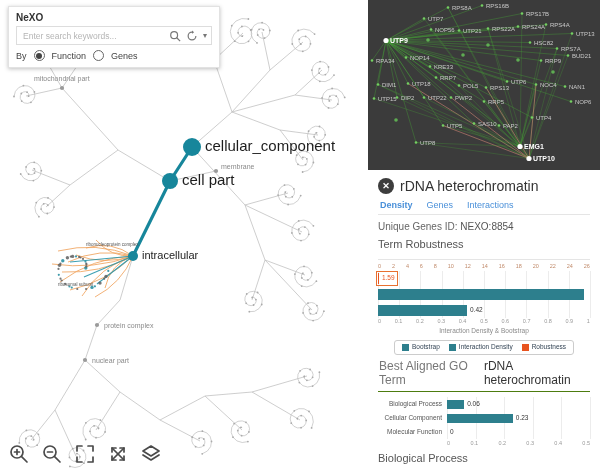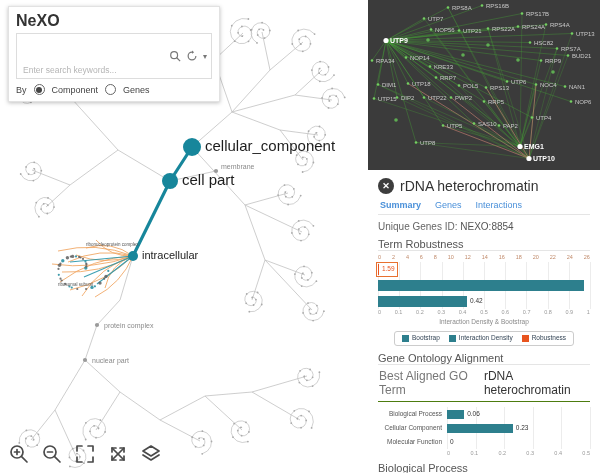--- a/index.html
+++ b/index.html
@@ -4,23 +4,23 @@
 <style>
   html,body{margin:0;padding:0;background:#888;}
   #app{position:relative;width:600px;height:473px;background:#ffffff;overflow:hidden;
        font-family:"Liberation Sans",sans-serif;}
   
   #left-pane{position:absolute;left:0;top:0;width:368px;height:473px;background:#fff;}
   #tree-svg{position:absolute;left:0;top:0;}
   
   .search-card{position:absolute;left:8px;top:6px;width:196px;background:#fff;
     border:1px solid #e2e2e2;box-shadow:0 1px 4px rgba(0,0,0,.25);padding:5px 7px 6px;z-index:6;}
-  .search-title{font-size:16px;font-weight:bold;color:#333;}
+  .search-title{font-size:10px;font-weight:bold;color:#333;}
   .search-row{display:flex;align-items:center;border:1px solid #ddd;margin-top:3px;padding:2px 4px;gap:4px;}
-  .search-input{flex:1;border:none;outline:none;font-size:8.5px;color:#444;min-width:0;background:transparent;margin-top:28px;}
+  .search-input{flex:1;border:none;outline:none;font-size:8.5px;color:#444;min-width:0;background:transparent;}
   .search-input::placeholder{color:#b5b5b5;}
   .icon-btn{width:13px;height:13px;display:flex;align-items:center;justify-content:center;cursor:pointer;flex:none;}
   .caret{font-size:8px;color:#777;cursor:pointer;}
   .radio-row{display:flex;align-items:center;gap:7px;font-size:9px;color:#444;margin-top:5px;}
   .radio{width:9px;height:9px;border:1.5px solid #666;border-radius:50%;display:inline-block;position:relative;flex:none;cursor:pointer;}
   .radio.sel::after{content:"";position:absolute;inset:1.5px;background:#444;border-radius:50%;}
   
   .controls{position:absolute;left:8px;bottom:8px;display:flex;gap:11px;z-index:6;}
   .ctrl{width:22px;height:22px;cursor:pointer;}
   .ctrl svg{stroke:#4a4a4a;stroke-width:1.7;fill:none;stroke-linecap:round;stroke-linejoin:round;}
@@ -31,21 +31,21 @@
     padding:8px 10px;box-sizing:border-box;overflow:hidden;}
   .ip-header{display:flex;align-items:center;gap:6px;}
   .close-circle{width:16px;height:16px;border-radius:50%;background:#3d3d3d;color:#fff;font-size:9px;
     display:flex;align-items:center;justify-content:center;font-weight:bold;flex:none;cursor:pointer;}
   .ip-title{font-size:14px;color:#333;}
   .tabs{display:flex;gap:14px;border-bottom:1px solid #e5e5e5;margin-top:6px;padding:0 2px 4px;}
   .tab{font-size:9px;color:#4a90d9;cursor:pointer;}
   .tab.active{font-weight:bold;}
   .term-id{font-size:10px;color:#666;margin:6px 0 2px;}
   .term-id-val{color:#555;}
-  .section-h{font-size:11px;color:#555;border-bottom:1px solid #e5e5e5;padding-bottom:0;margin-top:6px;}
+  .section-h{font-size:11px;color:#555;border-bottom:1px solid #e5e5e5;padding-bottom:9px;margin-top:6px;}
   
   #chart1{margin-top:3px;}
   .axis-row{display:flex;justify-content:space-between;font-size:5.5px;color:#999;line-height:1;padding:1px 0;}
   .top-ticks span{color:#c08a6a;}
   .plot{position:relative;padding:2px 0;}
   .grid{position:absolute;inset:0;pointer-events:none;}
   .grid i{position:absolute;top:0;bottom:0;width:1px;background:#ececec;}
   .bars{position:relative;display:flex;flex-direction:column;gap:5px;}
   .bar-row{display:flex;align-items:center;height:11px;}
   .bar-row.highlight{outline:1px solid #e8702f;outline-offset:1px;width:fit-content;padding-right:2px;}
@@ -432,21 +432,21 @@
         <svg width="12" height="12" viewBox="0 0 14 14">
             <path d="M11.5,7 A4.5,4.5 0 1 1 7,2.5" fill="none" stroke="#777" stroke-width="1.4"></path>
             <path d="M7,0.5 L9.5,2.5 L7,4.5 Z" fill="#777"></path>
           </svg>
       </span>
       <span class="caret">▾</span>
     </div>
     <div class="radio-row">
       <span>By</span>
       <span class="radio sel"></span>
-      <span>Component</span>
+      <span>Function</span>
       <span class="radio"></span>
       <span>Genes</span>
     </div>
   </div>
 
   <div class="controls">
     <span class="ctrl">
       <svg width="22" height="22" viewBox="0 0 22 22">
           <circle cx="9" cy="9" r="6"></circle>
           <line x1="13.6" y1="13.6" x2="19" y2="19"></line>
@@ -649,21 +649,21 @@
         <text x="165" y="161" font-size="7" fill="#ffffff" font-weight="bold">UTP10</text>
       </svg>
   </div>
 
   <div id="info-panel">
     <div class="ip-header">
       <div class="close-circle">✕</div>
       <div class="ip-title">rDNA heterochromatin</div>
     </div>
     <div class="tabs">
-      <div class="tab active">Summary</div>
+      <div class="tab active">Density</div>
       <div class="tab">Genes</div>
       <div class="tab">Interactions</div>
     </div>
     <div class="term-id">
       <span>Unique Genes ID:</span>
       <span class="term-id-val">NEXO:8854</span>
     </div>
     <div class="section-h">Term Robustness</div>
     <div id="chart1">
         <div class="axis-row top-ticks">
@@ -735,21 +735,20 @@
           <div class="legend-item">
             <span class="legend-sq" style="background: rgb(45, 127, 141);"></span>
             <span>Interaction Density</span>
           </div>
           <div class="legend-item">
             <span class="legend-sq" style="background: rgb(232, 84, 31);"></span>
             <span>Robustness</span>
           </div>
         </div>
     </div>
-    <div class="section-h">Gene Ontology Alignment</div>
     <div class="align-row">
       <span>Best Aligned GO Term</span>
       <span class="align-val">rDNA heterochromatin</span>
     </div>
     <div id="chart2">
         <div class="c2-row">
           <div class="c2-cat">Biological Process</div>
           <div class="c2-area">
             <div class="grid">
               <i style="left: 0%;"></i>

